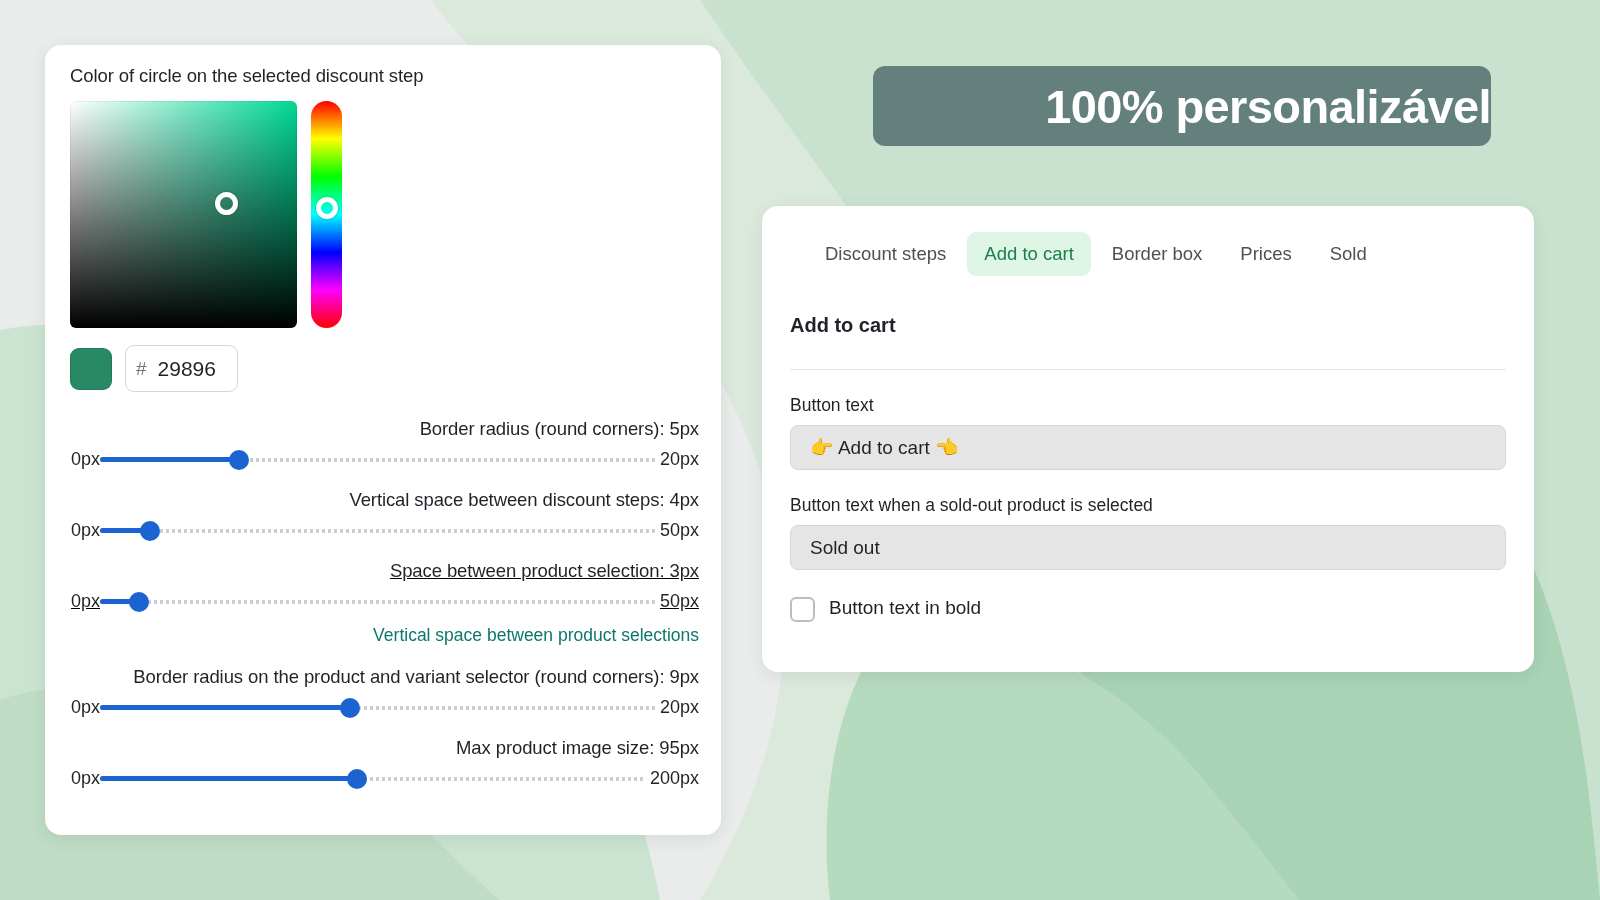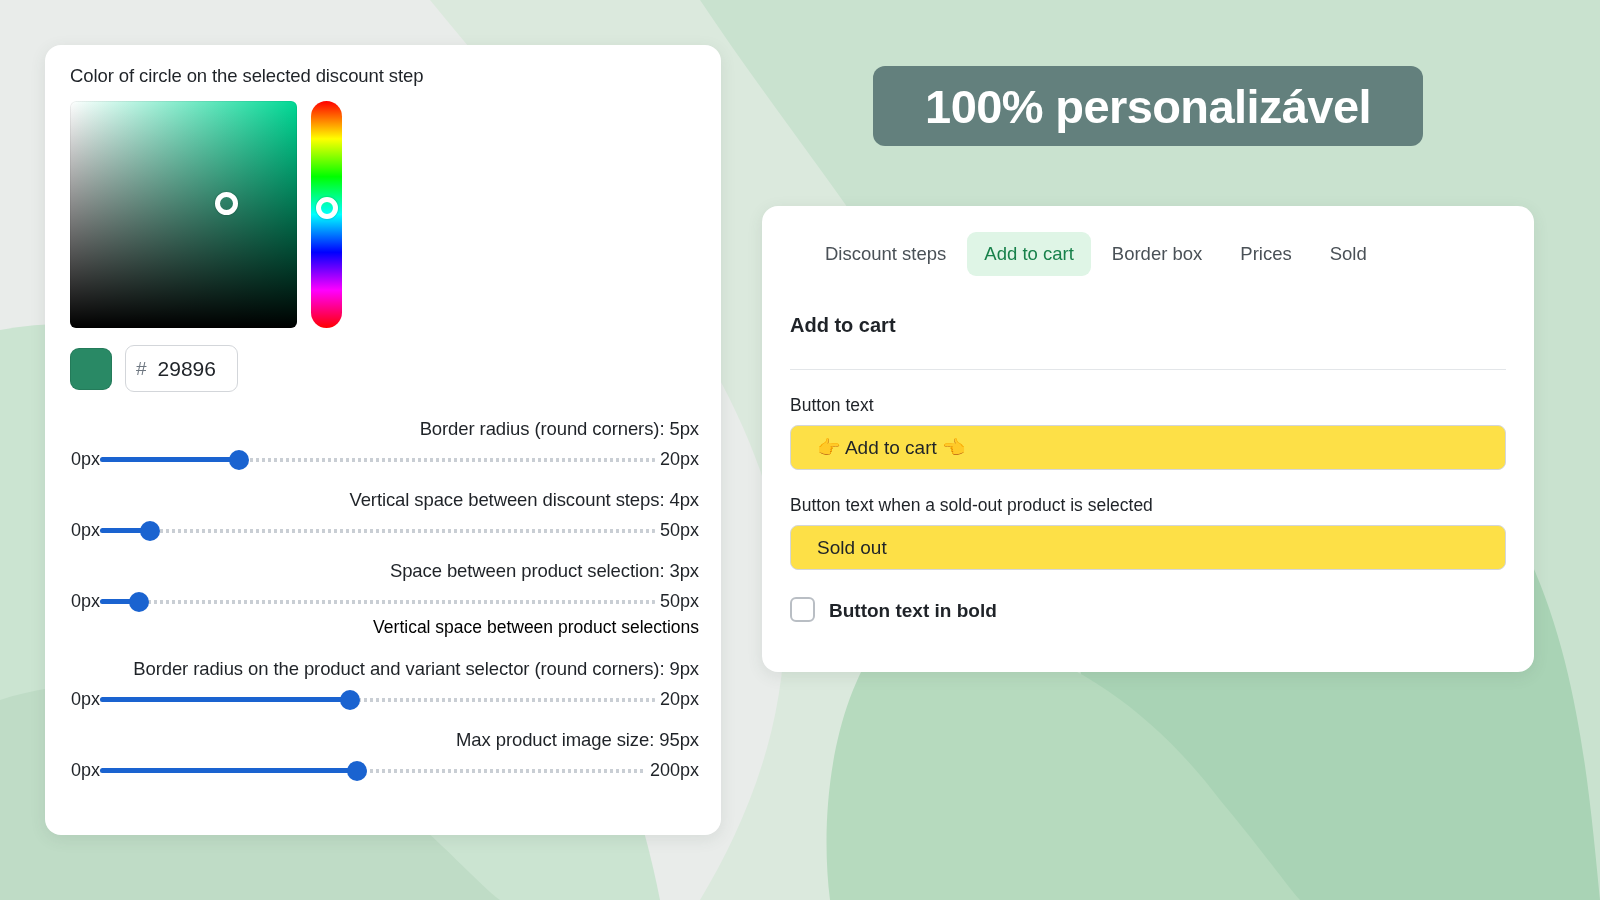--- a/index.html
+++ b/index.html
@@ -100,31 +100,31 @@
   }
   .hex-hash { color: #6e7781; font-size: 19px; margin-right: 11px; }
   .hex-value {
     color: #1f2328; font-size: 21px;
     white-space: nowrap; overflow: hidden;
   }
 
   
   .sliders { margin: 26px 0 0 10px; text-align: right; }
   .slider-block { margin-bottom: 19px; }
-  .slider-block.tight { margin-bottom: 5px; }
+  .slider-block.tight { margin-bottom: 13px; text-decoration: underline; }
 
   .slider-label {
     font-size: 18.5px;
     color: #1f2328;
     margin-bottom: 9px;
     letter-spacing: -0.1px;
   }
   .slider-helper {
     font-size: 17.5px;
-    color: #000000;
+    color: #0f766e;
     margin: 0 0 20px 0;
   }
 
   .slider-row { display: flex; align-items: center; }
   .slider-min, .slider-max {
     font-size: 18px; color: #1f2328;
     white-space: nowrap;
   }
   .slider-min { width: 30px; }
   .slider-max { margin-left: 4px; }
@@ -154,24 +154,24 @@
     width: 20px; height: 20px;
     margin-left: -10px; margin-top: -10px;
     background: #1a63d0;
     border-radius: 50%;
   }
 
   
   .banner {
     position: absolute;
     left: 873px; top: 66px;
-    width: 550px; height: 80px;
+    width: 618px; height: 80px;
     background: #63807d;
     border-radius: 12px;
-    display: flex; align-items: center; justify-content: center;
+    display: flex; align-items: center; justify-content: flex-end;
   }
   .banner-text {
     color: #ffffff;
     font-size: 47px;
     font-weight: bold;
     letter-spacing: -0.6px;
   }
 
   
   .right-card {
@@ -213,31 +213,30 @@
   .field-group { margin: 25px 14px 0 14px; }
   .field-label {
     font-size: 17.5px;
     color: #1f2328;
     margin-bottom: 9px;
   }
   .text-input {
     height: 45px;
     border: 1px solid #d3d6da;
     border-radius: 8px;
-    background: #fde047;
+    background: #e5e5e5;
     display: flex; align-items: center;
-    padding: 0 26px;
+    padding: 0 19px;
     font-size: 19px;
     color: #1f2328;
   }
 
   .checkbox-row {
-    display: flex; align-items: flex-end; gap: 14px;
+    display: flex; align-items: flex-start; gap: 14px;
     margin: 27px 14px 0 14px;
-    font-weight: bold;
   }
   .checkbox-box {
     width: 25px; height: 25px;
     border: 2px solid #b9bec4;
     border-radius: 6px;
     background: #fff;
     flex: none;
   }
   .checkbox-label { font-size: 19px; color: #1f2328; }
 </style>

